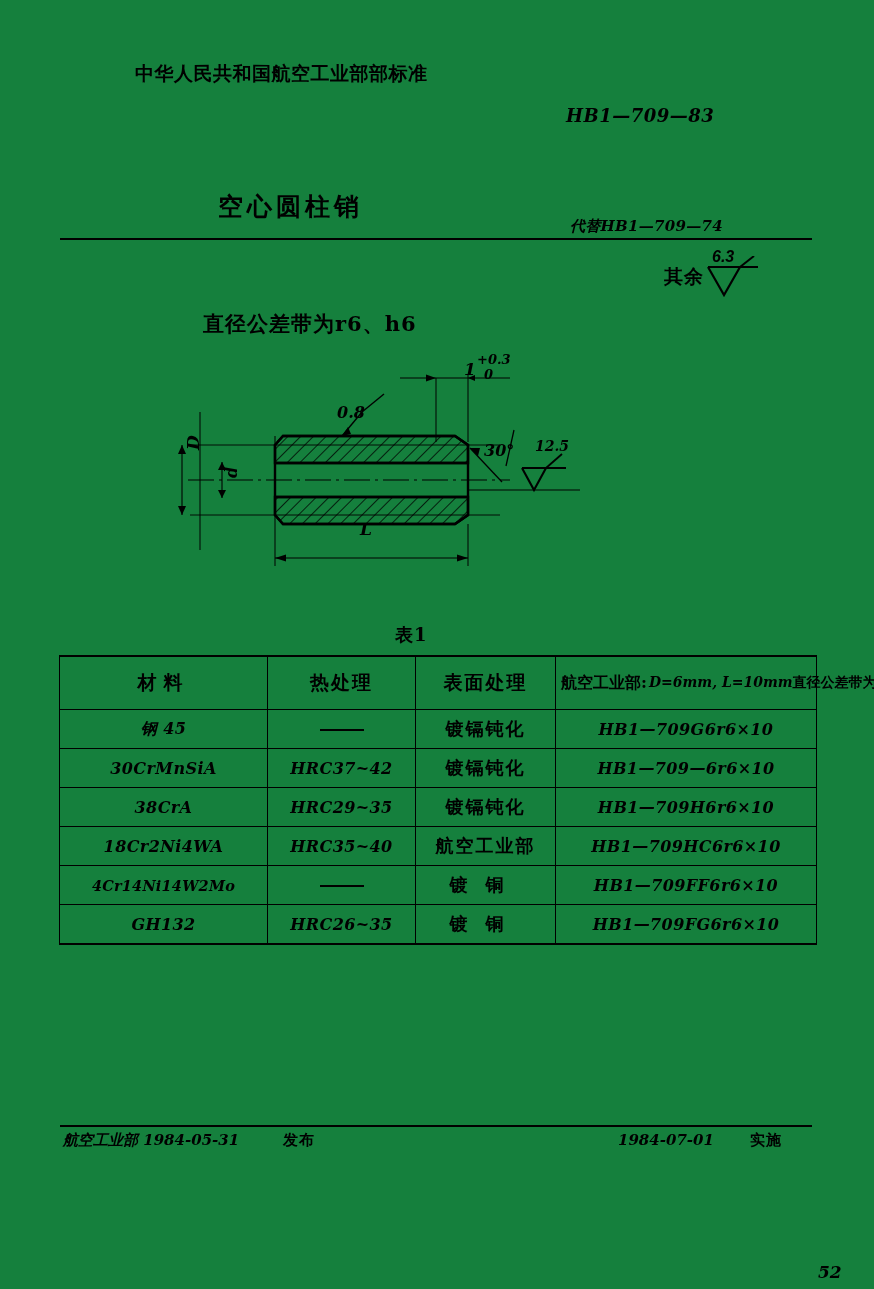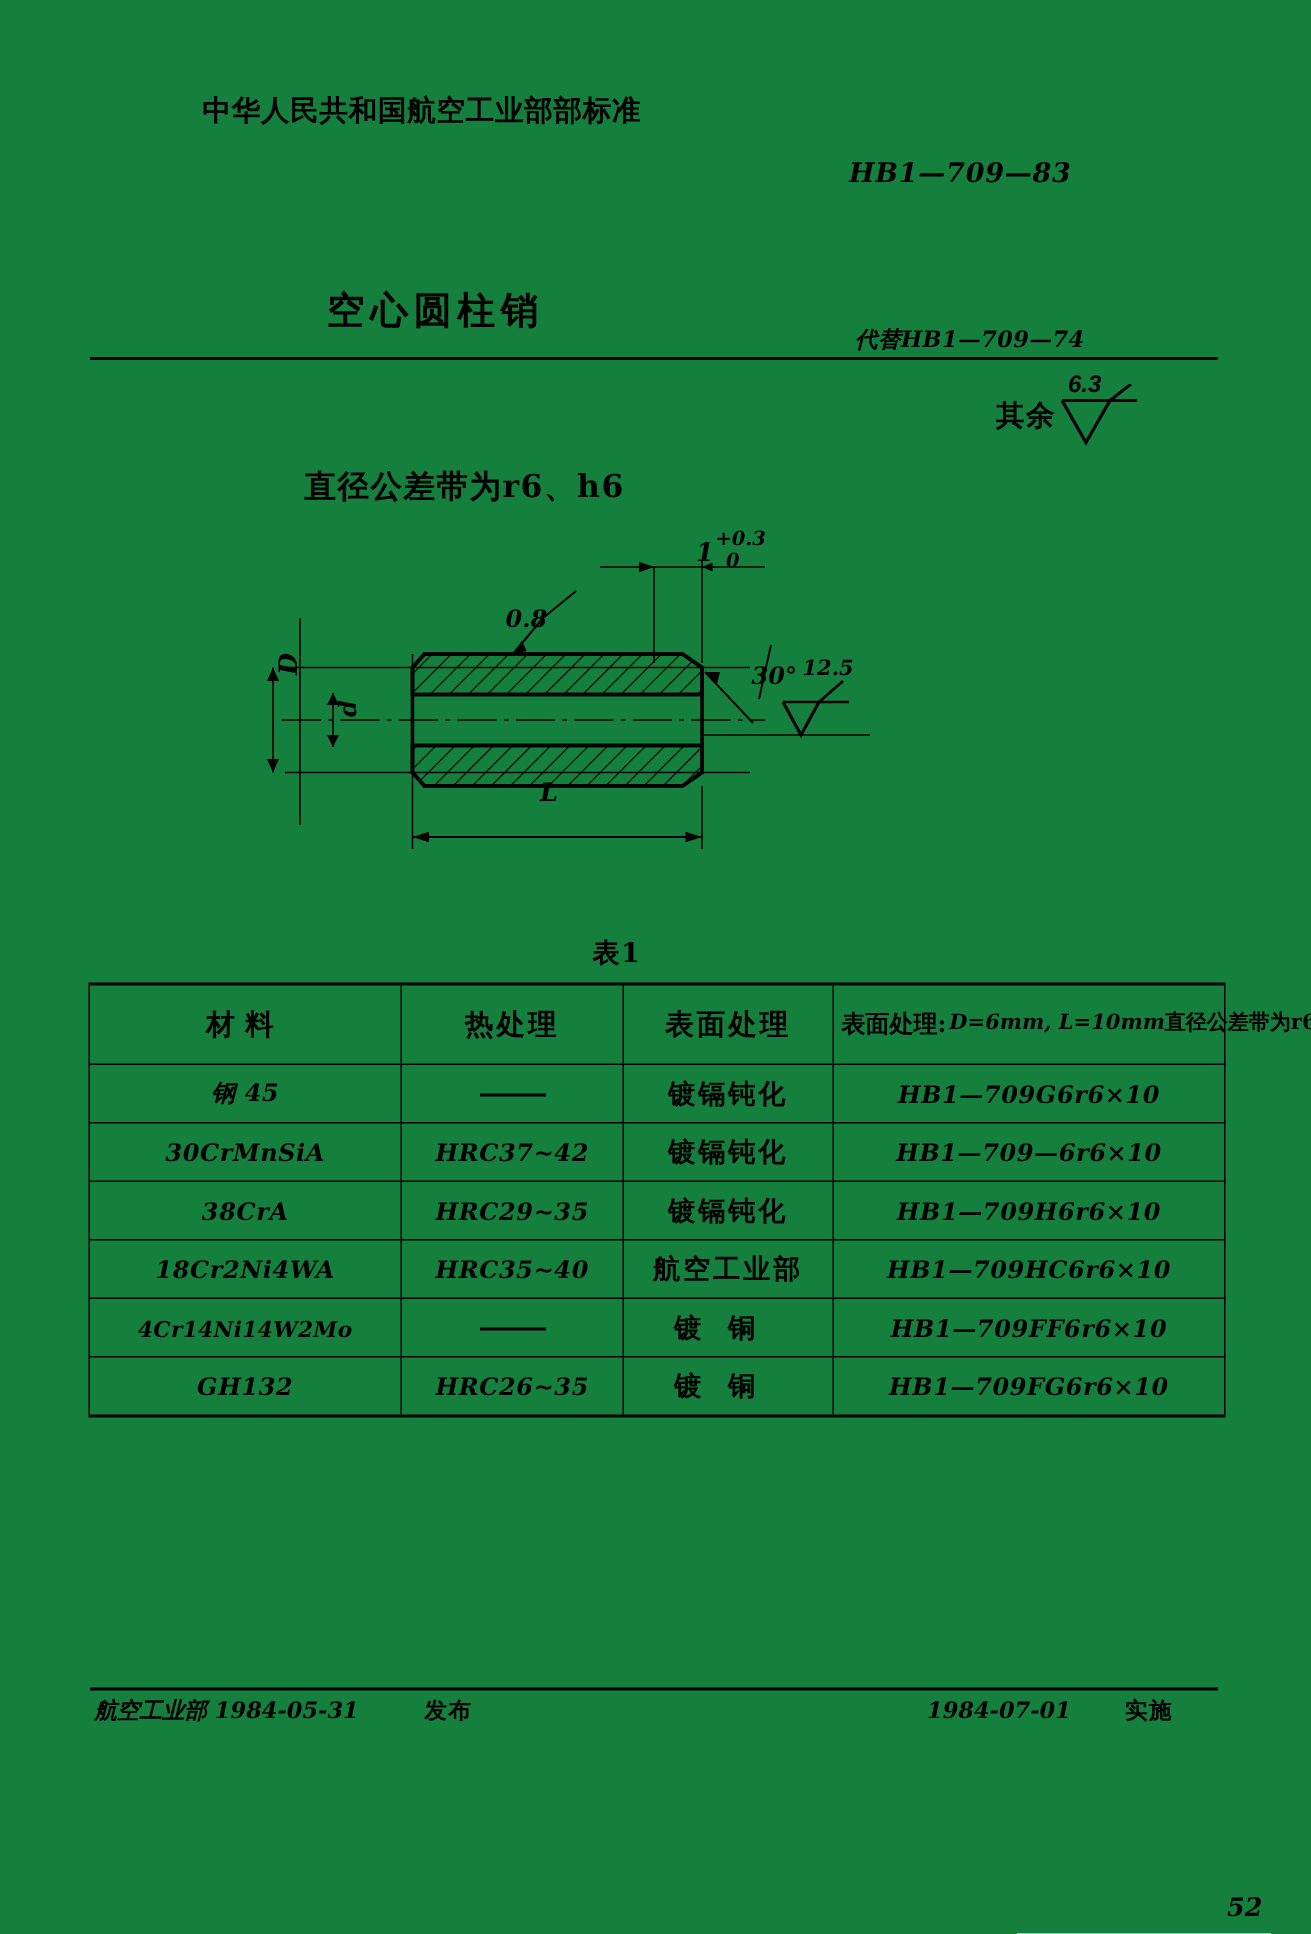--- a/index.html
+++ b/index.html
@@ -134,21 +134,21 @@
     left: 222px; top: 478px;
     transform: rotate(-90deg);
     transform-origin: left top;
     font-size: 16px;
   }
   .dim-L { left: 360px; top: 519px; }
   .dim-08 { left: 337px; top: 403px; font-size: 16px; }
   .dim-1 { left: 464px; top: 359px; font-size: 17px; }
   .dim-tolp { left: 477px; top: 352px; font-size: 13px; }
   .dim-tolm { left: 484px; top: 367px; font-size: 13px; }
-  .dim-30 { left: 501px; top: 441px; font-size: 16px; }
+  .dim-30 { left: 484px; top: 441px; font-size: 16px; }
   .dim-125 { left: 535px; top: 438px; font-size: 14px; }
 
   
   .table-caption {
     position: absolute;
     left: 395px;
     top: 623px;
     font-family: "DejaVu Serif", "Liberation Serif", serif;
     font-size: 18px;
     font-weight: 600;
@@ -405,21 +405,21 @@
           <span class="cn">材料</span>
         </td>
         <td>
           <span class="cn-tight">热处理</span>
         </td>
         <td>
           <span class="cn-tight">表面处理</span>
         </td>
         <td>
           <div class="markhdr">
-            <span class="markhdr-label">表面处理:</span>
+            <span class="markhdr-label">航空工业部:</span>
             <span class="markhdr-stack">
               <span class="markhdr-l1">D=6mm, L=10mm</span>
               <span class="markhdr-l2">直径公差带为r6</span>
             </span>
           </div>
         </td>
       </tr>
 
       <tr>
         <td>

